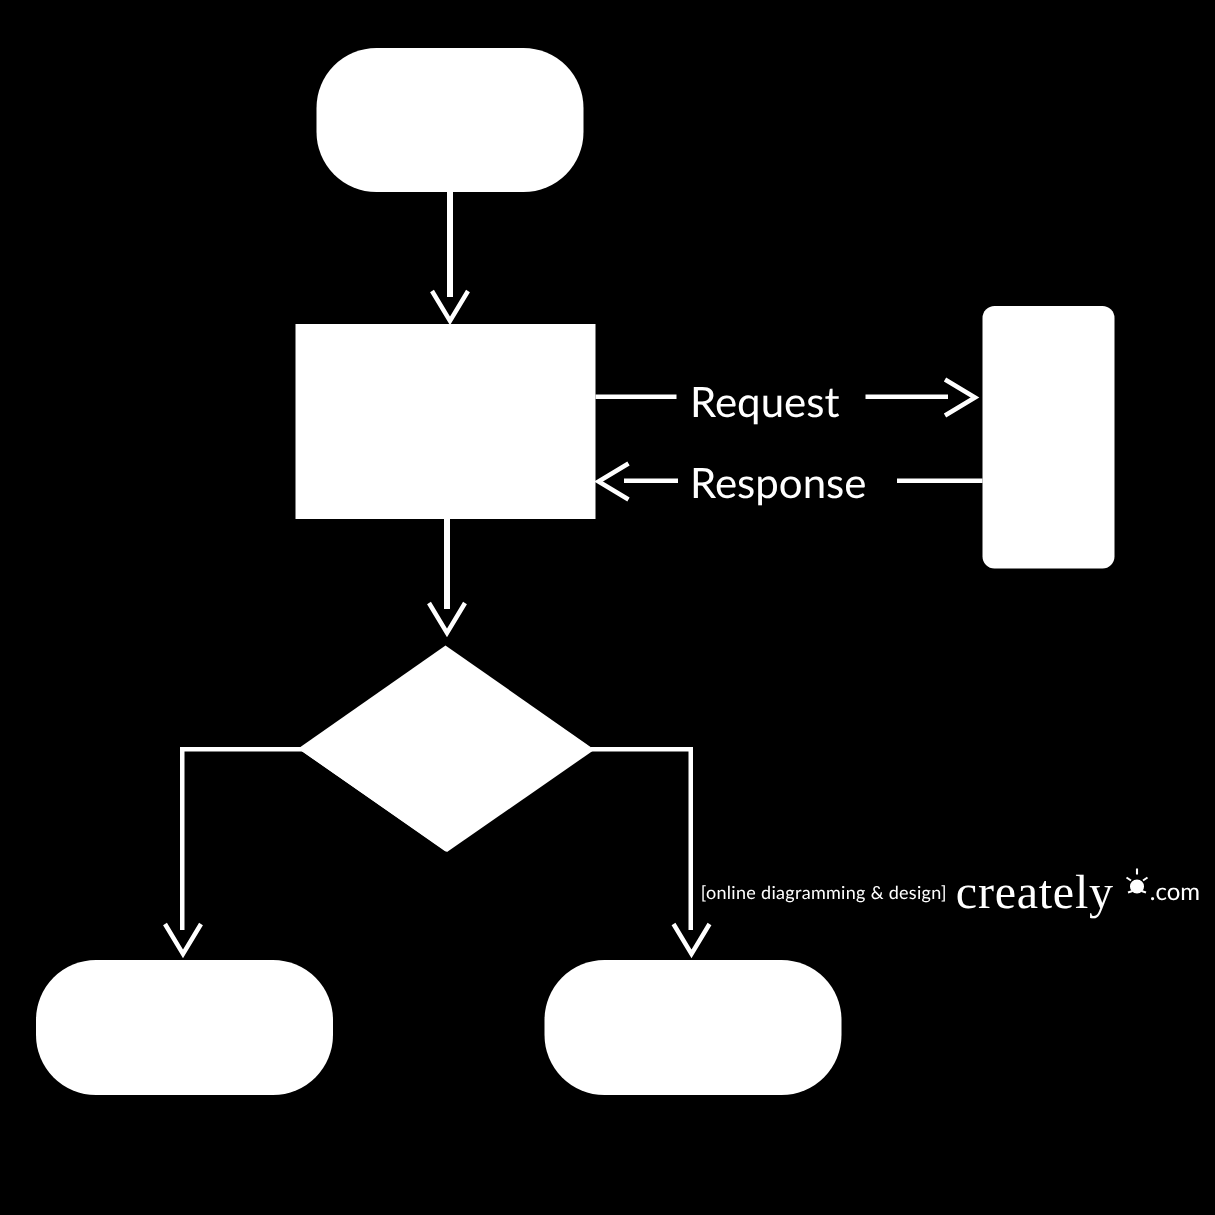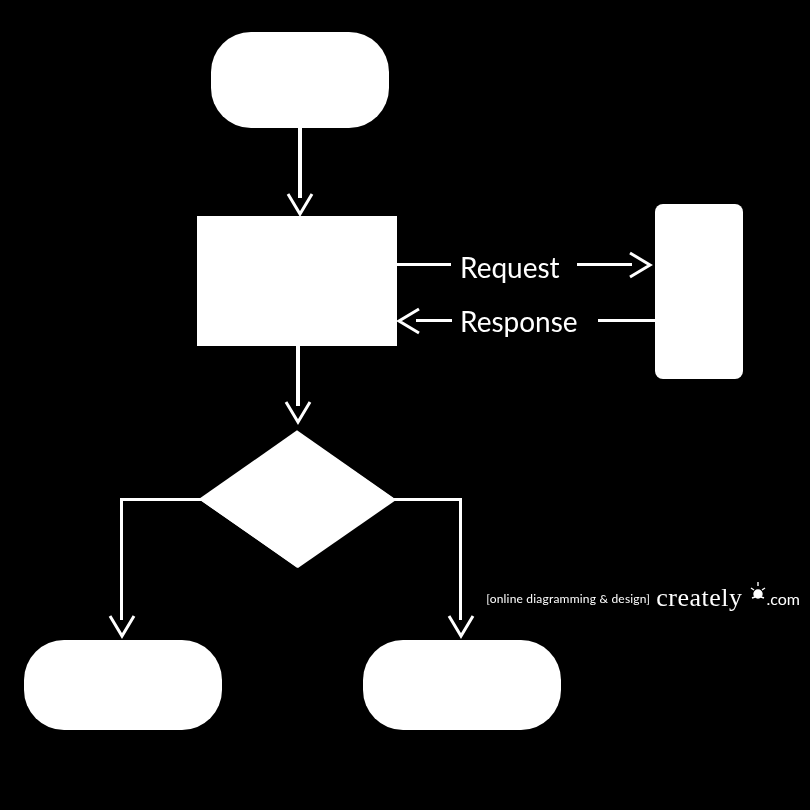--- a/index.html
+++ b/index.html
@@ -15,21 +15,21 @@
   
   .lbl{position:absolute;color:#fff;font-size:28px;font-weight:400}
   
   .line{position:absolute;background:#fff}
   
   .arrow{position:absolute}
   .arrow svg{display:block}
   
   .footer{position:absolute;right:10px;bottom:6px;color:#fff;font-size:13px;display:flex;align-items:center;gap:6px}
   .footer .tag{font-size:12px;letter-spacing:0.2px}
-  .footer .brand{font-family:Georgia,"Times New Roman",serif;font-size:26px;letter-spacing:0.5px}
+  .footer .brand{font-family:Georgia,"Times New Roman",serif;font-size:32px;letter-spacing:0.5px}
   .footer .dom{font-size:16px;margin-left:-2px}
   .footer .bulb{display:inline-block;position:relative;width:14px;height:20px;margin-left:2px;margin-right:-2px}
   .footer .bulb svg{position:absolute;top:-8px;left:0}
 </style>
 </head>
 <body>
 
 <div class="canvas">
 
   <div class="term" style="left:211px;top:32px;width:178px;height:96px;"></div>

